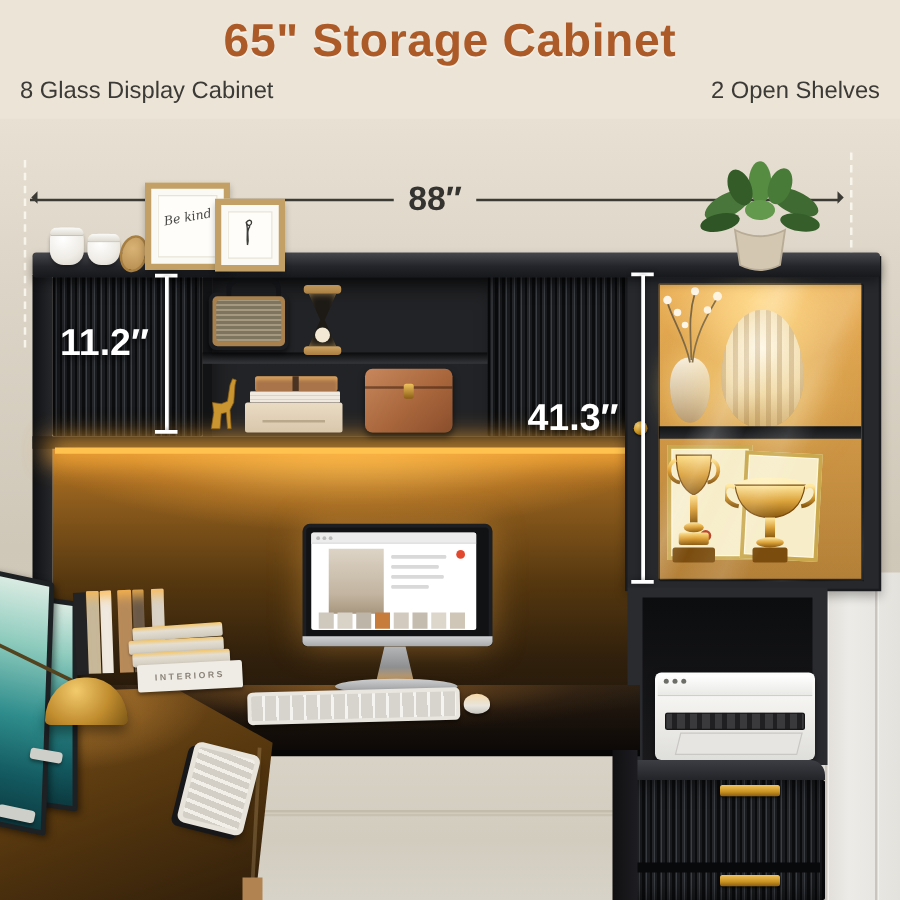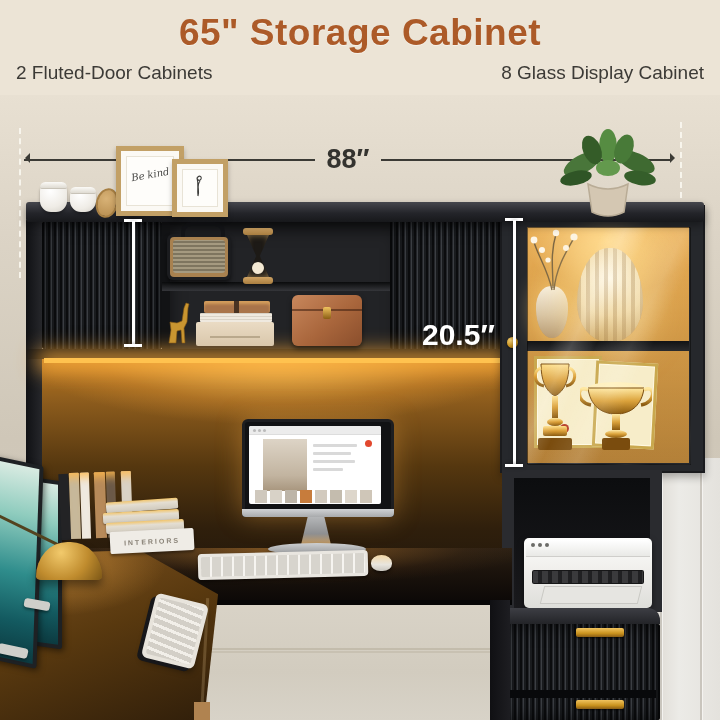--- a/index.html
+++ b/index.html
@@ -194,22 +194,22 @@
   .lbox .clasp{position:absolute;left:31px;top:12px;width:8px;height:12px;border-radius:2px;
         background:linear-gradient(180deg,#f0c35e,#8a5d14);}
 </style>
 </head>
 <body>
 
 <div class="stage">
 
   <div class="a title">65" Storage Cabinet</div>
   <div class="a features">
-    <span>2 Fluted-Door Cabinets</span>
     <span>8 Glass Display Cabinet</span>
+    <span>2 Open Shelves</span>
   </div>
 
   <div class="a wall"></div>
 
   <div class="a dash" style="left:19px;top:128px;height:150px;"></div>
   <div class="a dash" style="left:680px;top:122px;height:96px;"></div>
   <div class="a arr arrL"></div>
   <div class="a arr arrR"></div>
   <div class="a dim65">
     <span>88″</span>
@@ -424,18 +424,19 @@
   <div class="a intbook">INTERIORS</div>
   <div class="a lamparm"></div>
   <div class="a lampdome"></div>
   <div class="a kb2">
       <div class="keys"></div>
     </div>
 
   <div class="a vcap" style="left:124px;top:219px;"></div>
   <div class="a vdim" style="left:132px;top:221px;height:124px;"></div>
   <div class="a vcap" style="left:124px;top:344px;"></div>
+  <div class="a wlabel" style="left:48px;top:258px;">11.2″</div>
   <div class="a vcap" style="left:505px;top:218px;"></div>
   <div class="a vdim" style="left:513px;top:220px;height:246px;"></div>
   <div class="a vcap" style="left:505px;top:464px;"></div>
-  <div class="a wlabel" style="left:422px;top:318px;">20.5″</div>
+  <div class="a wlabel" style="left:422px;top:318px;">41.3″</div>
 
 </div>
 
 </body></html>

